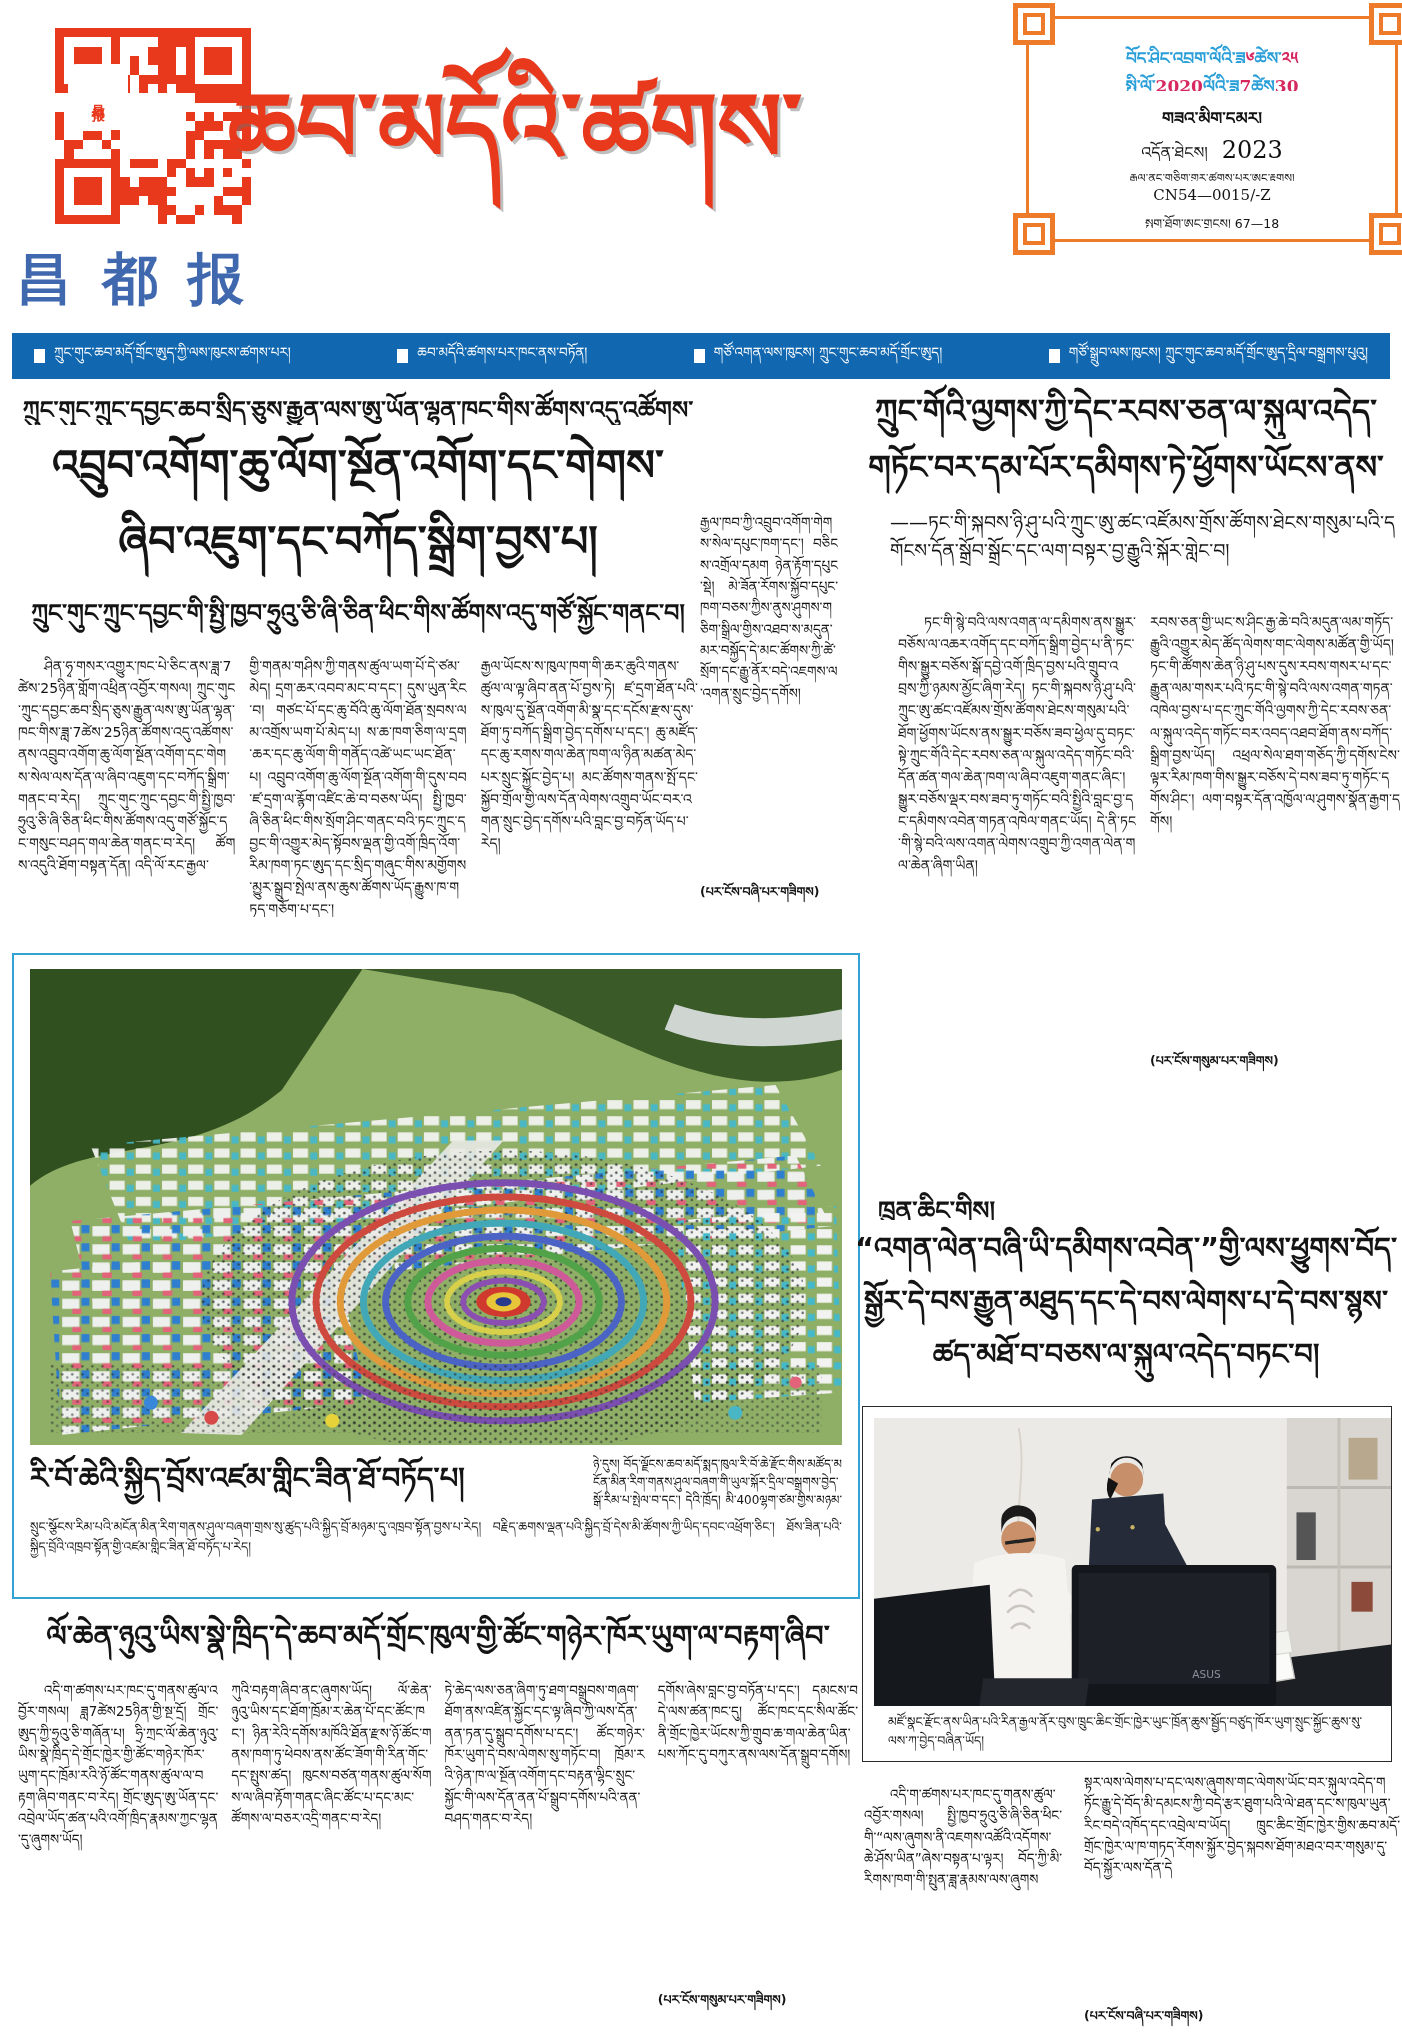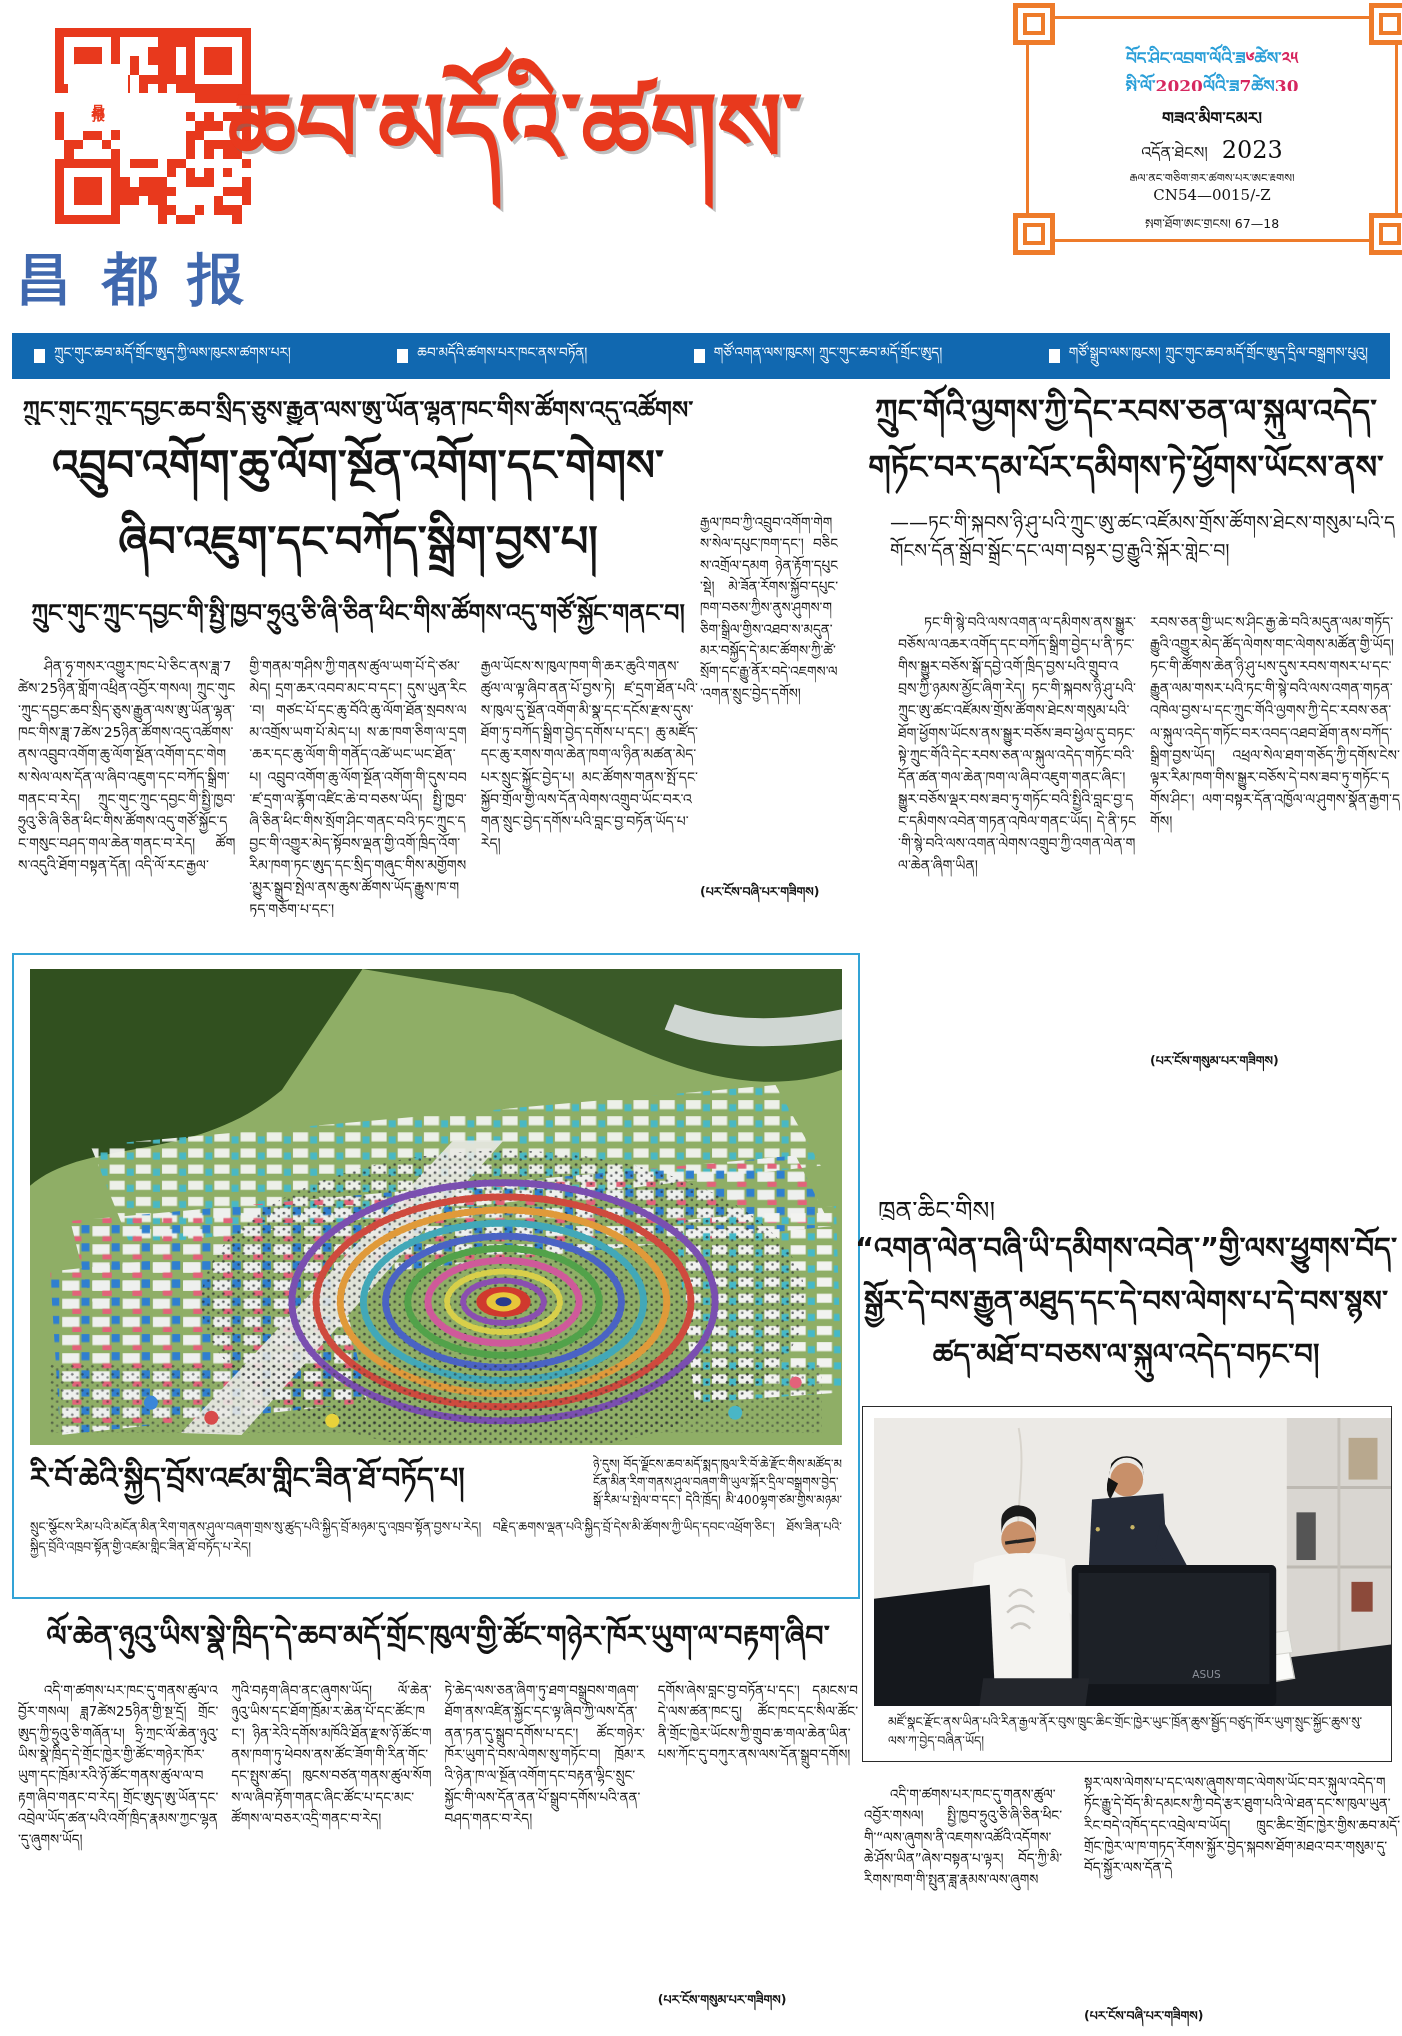--- a/index.html
+++ b/index.html
@@ -91,21 +91,21 @@
   
   .s3{position:absolute;left:18px;top:1608px;width:840px;}
   .s3-h{font-size:29px;font-weight:bold;text-align:center;height:56px;line-height:56px;overflow:hidden;}
   .s3-body{display:flex;gap:13px;margin-top:16px;}
   .s3-body .col{flex:1;}
   .s3-body .bt{height:330px;font-size:13.5px;}
   .s3-body .c4t{height:300px;}
 
   
   .s4{position:absolute;left:852px;top:1160px;width:548px;height:876px;}
-  .s4-kicker{position:absolute;left:26px;top:22px;font-size:25px;font-weight:normal;height:38px;overflow:hidden;}
+  .s4-kicker{position:absolute;left:26px;top:22px;font-size:25px;font-weight:bold;height:38px;overflow:hidden;}
   .s4-h{position:absolute;left:0;top:62px;width:100%;text-align:center;font-size:29px;font-weight:bold;line-height:1.82;height:168px;overflow:hidden;word-break:break-all;}
   .photo2-frame{position:absolute;left:10px;top:246px;width:530px;height:356px;border:1.5px solid #2a2a2a;padding:11px;}
   .photo2-frame svg{display:block;width:517px;height:288px;}
   .p2-caption{font-size:12.5px;line-height:1.55;padding:6px 14px 0;text-align:justify;word-break:break-all;height:52px;overflow:hidden;}
   .s4-bottom{position:absolute;left:12px;top:612px;width:536px;display:flex;gap:22px;}
   .s4-left{flex:0 0 198px;}
   .redbox{width:198px;height:94px;background:var(--redbox);display:flex;flex-direction:column;justify-content:center;gap:6px;padding:6px 8px;}
   .redbox .l1{color:#fff;font-size:17.5px;font-weight:bold;text-align:center;white-space:nowrap;overflow:hidden;}
   .redbox .l2{color:var(--yellow);font-size:17.5px;font-weight:bold;text-align:center;white-space:nowrap;overflow:hidden;}
   .s4-colA{height:148px;margin-top:12px;font-size:13.5px;}

